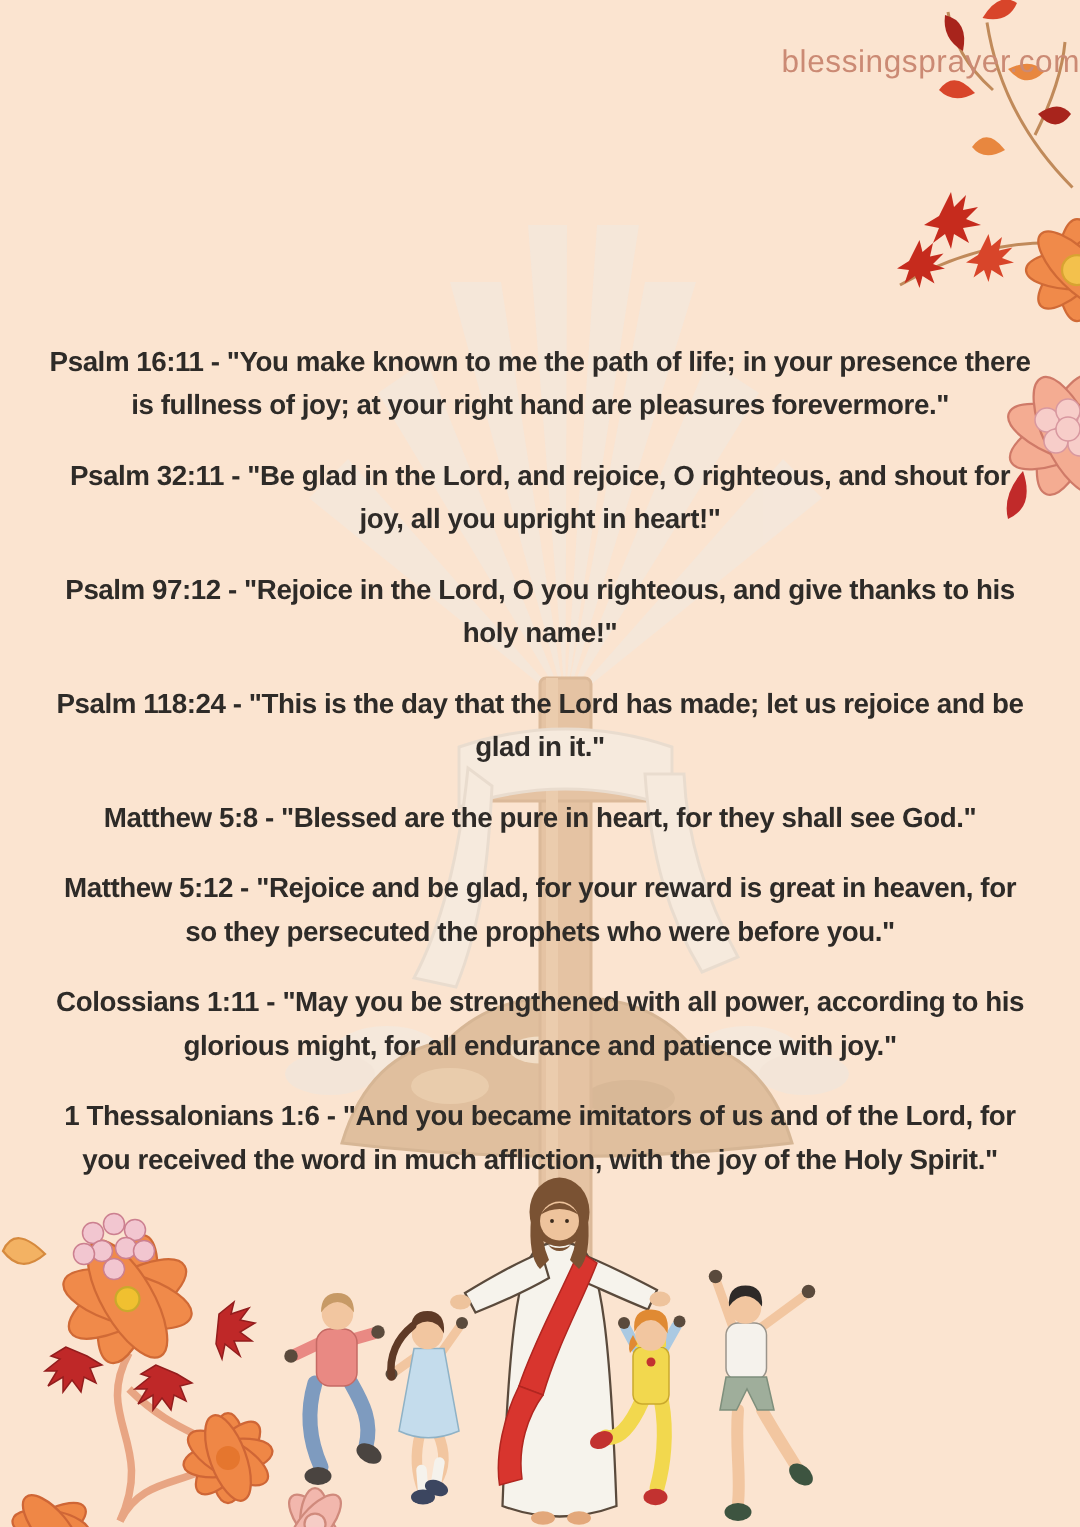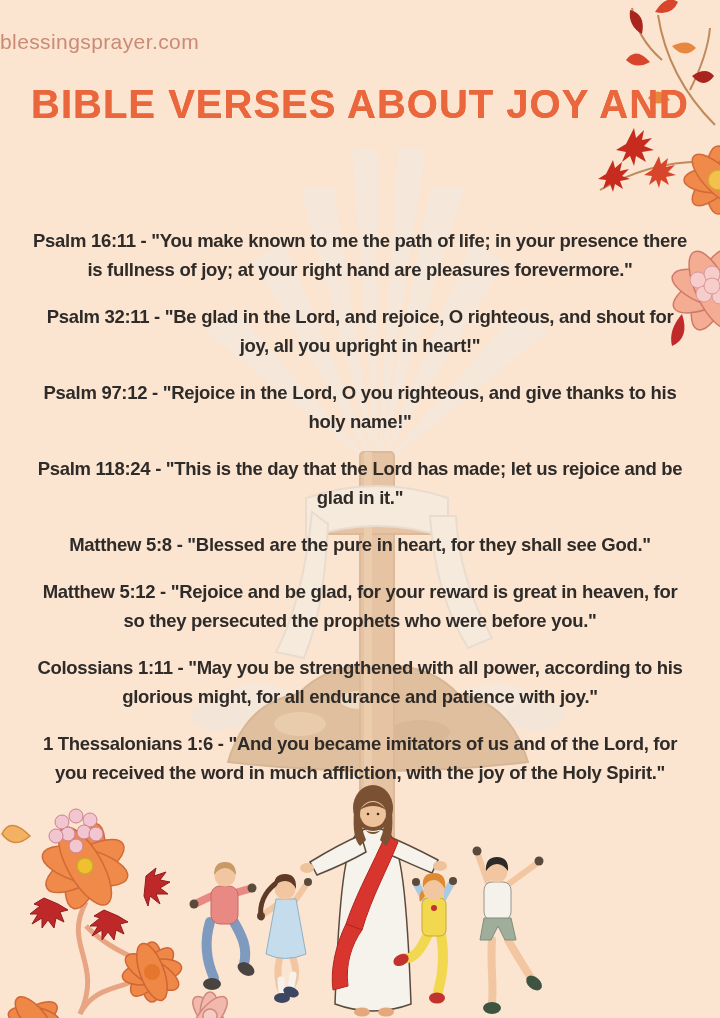--- a/index.html
+++ b/index.html
@@ -7,21 +7,21 @@
     position:relative; width:720px; height:1018px;
     background:#fbe4d0; overflow:hidden;
     font-family:"Liberation Sans", sans-serif;
   }
   .watermark { position:absolute; left:0; top:0; z-index:1; pointer-events:none; }
   .floral { position:absolute; z-index:2; pointer-events:none; }
   .floral.top-right { right:0; top:0; }
   .floral.bottom-left { left:0; bottom:0; }
   .site {
     position:absolute; top:30px; left:0; width:100%; z-index:3;
-    text-align:left; color:#cb8a74; font-size:21px; letter-spacing:.4px;
+    text-align:right; color:#cb8a74; font-size:21px; letter-spacing:.4px;
   }
   .title {
     position:absolute; top:76px; left:0; width:100%; z-index:3; margin:0;
     text-align:center; color:#ea663c; font-weight:bold;
     font-size:40px; line-height:57px; letter-spacing:1px;
     text-shadow:0 0 0 #ea663c;
   }
   .verses {
     position:absolute; top:226px; left:30px; width:660px; z-index:3;
   }
@@ -175,21 +175,21 @@
       <g transform="translate(210,210)" fill="#f2b7ad" stroke="#d08a7c" stroke-width="1.5">
         <ellipse rx="10" ry="24" transform="rotate(-40)"></ellipse>
         <ellipse rx="10" ry="24" transform="rotate(0)"></ellipse>
         <ellipse rx="10" ry="24" transform="rotate(40)"></ellipse>
         <circle r="7" fill="#f6cdc6"></circle>
       </g>
     </g>
   </svg>
 
   <div class="site">blessingsprayer.com</div>
-  <h1 class="title"><span>BIBLE VERSES ABOUT JOY AND</span><br></h1>
+  <h1 class="title"><br></h1>
 
   <div class="verses">
     <p class="verse">Psalm 16:11 - "You make known to me the path of life; in your presence there is fullness of joy; at your right hand are pleasures forevermore."</p>
     <p class="verse">Psalm 32:11 - "Be glad in the Lord, and rejoice, O righteous, and shout for joy, all you upright in heart!"</p>
     <p class="verse">Psalm 97:12 - "Rejoice in the Lord, O you righteous, and give thanks to his holy name!"</p>
     <p class="verse">Psalm 118:24 - "This is the day that the Lord has made; let us rejoice and be glad in it."</p>
     <p class="verse">Matthew 5:8 - "Blessed are the pure in heart, for they shall see God."</p>
     <p class="verse">Matthew 5:12 - "Rejoice and be glad, for your reward is great in heaven, for so they persecuted the prophets who were before you."</p>
     <p class="verse">Colossians 1:11 - "May you be strengthened with all power, according to his glorious might, for all endurance and patience with joy."</p>
     <p class="verse">1 Thessalonians 1:6 - "And you became imitators of us and of the Lord, for you received the word in much affliction, with the joy of the Holy Spirit."</p>

